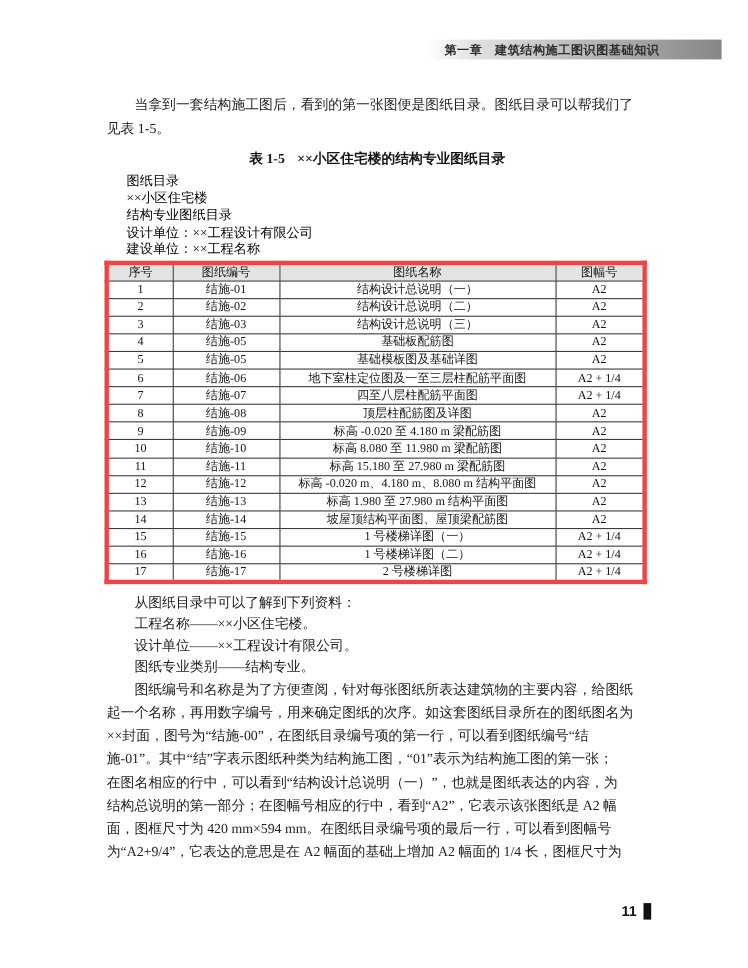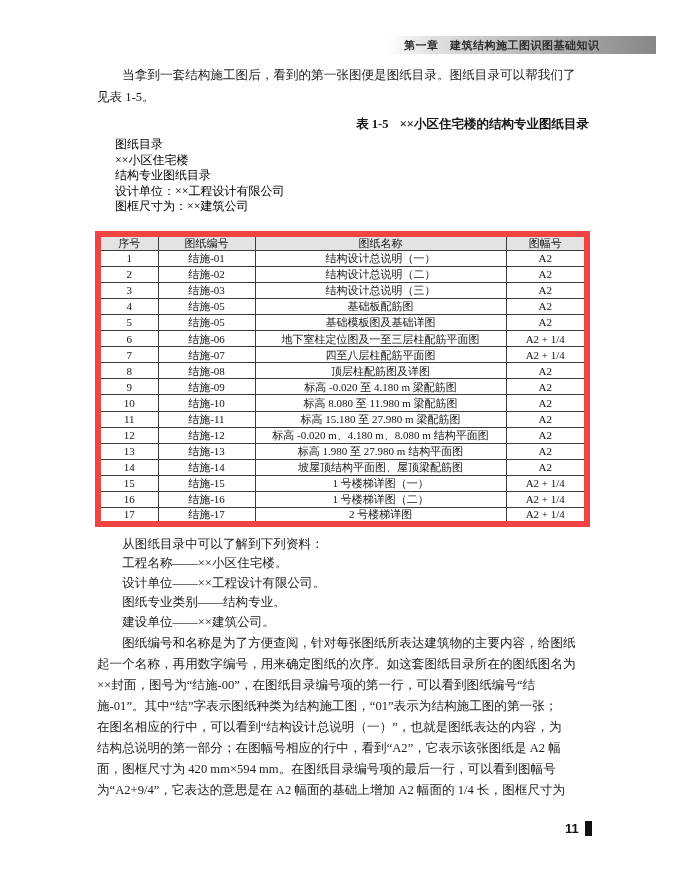--- a/index.html
+++ b/index.html
@@ -11,31 +11,31 @@
   .chapter-bar {
     position:absolute; left:388px; top:36px; width:268px; height:18px;
     background:linear-gradient(to right,#ffffff 0%,#e2e2e2 16%,#b3b3b3 58%,#868686 100%);
     display:flex; align-items:center; padding-left:16px;
   }
   .chapter-bar span { font-size:11px; font-weight:bold; color:#2e2e2e; letter-spacing:0.5px; white-space:nowrap; }
 
   .content { position:absolute; left:97px; top:0; width:492px; color:#1c1c1c; }
 
   .bline { white-space:nowrap; font-size:12.6px; color:#1c1c1c; }
-  .intro { margin-top:64px; }
+  .intro { margin-top:84px; }
   .intro .bline { line-height:22px; }
   .intro .bline:first-child { text-indent:2em; }
 
-  .caption { margin-top:8px; text-align:right; font-weight:bold; font-size:12.5px; color:#151515; white-space:nowrap; }
+  .caption { margin-top:8px; text-align:center; font-weight:bold; font-size:12.5px; color:#151515; white-space:nowrap; }
   .caption .cap-label { margin-right:0.9em; }
 
   .preamble { margin-top:4px; padding-left:18px; }
   .pre-line { font-size:12px; line-height:15.6px; white-space:nowrap; color:#000000; }
 
-  table { margin-top:16px; margin-left:-2px; width:489px; border-collapse:collapse; table-layout:fixed; border:6px solid #ef4444; }
+  table { margin-top:2px; margin-left:-2px; width:489px; border-collapse:collapse; table-layout:fixed; border:4px solid #ef4444; }
   th, td {
     border:1px solid #3c3c3c; height:16.1px; padding:0 2px;
     font-size:11px; line-height:1.1; text-align:center; vertical-align:middle;
     font-weight:normal; color:#141414; overflow:hidden; white-space:nowrap;
   }
   thead tr { background:#e3e3e3; }
 
   .summary { margin-top:8px; }
   .summary .bline { line-height:19.6px; text-indent:2em; }
   .p2 .bline { line-height:21px; }
@@ -63,21 +63,21 @@
 
     <div class="caption">
       <span class="cap-label">表 1-5</span><span>××小区住宅楼的结构专业图纸目录</span>
     </div>
 
     <div class="preamble">
         <div class="pre-line">图纸目录</div>
         <div class="pre-line">××小区住宅楼</div>
         <div class="pre-line">结构专业图纸目录</div>
         <div class="pre-line">设计单位：××工程设计有限公司</div>
-        <div class="pre-line">图框尺寸为：××建筑公司</div>
+        <div class="pre-line">建设单位：××工程名称</div>
       </div>
 
     <table>
       <colgroup>
         <col style="width:60px">
           <col style="width:97px">
           <col style="width:251px">
           <col style="width:81px">
       </colgroup>
       <thead>
@@ -192,21 +192,20 @@
             <td>A2 + 1/4</td>
           </tr>
         </tbody>
     </table>
 
     <div class="summary">
         <div class="bline">从图纸目录中可以了解到下列资料：</div>
         <div class="bline">工程名称——××小区住宅楼。</div>
         <div class="bline">设计单位——××工程设计有限公司。</div>
         <div class="bline">图纸专业类别——结构专业。</div>
-        <div class="bline">建设单位——××建筑公司。</div>
       </div>
 
     <div class="p2">
         <div class="bline">图纸编号和名称是为了方便查阅，针对每张图纸所表达建筑物的主要内容，给图纸</div>
         <div class="bline">起一个名称，再用数字编号，用来确定图纸的次序。如这套图纸目录所在的图纸图名为</div>
         <div class="bline">××封面，图号为“结施-00”，在图纸目录编号项的第一行，可以看到图纸编号“结</div>
         <div class="bline">施-01”。其中“结”字表示图纸种类为结构施工图，“01”表示为结构施工图的第一张；</div>
         <div class="bline">在图名相应的行中，可以看到“结构设计总说明（一）”，也就是图纸表达的内容，为</div>
         <div class="bline">结构总说明的第一部分；在图幅号相应的行中，看到“A2”，它表示该张图纸是 A2 幅</div>
         <div class="bline">面，图框尺寸为 420 mm×594 mm。在图纸目录编号项的最后一行，可以看到图幅号</div>

